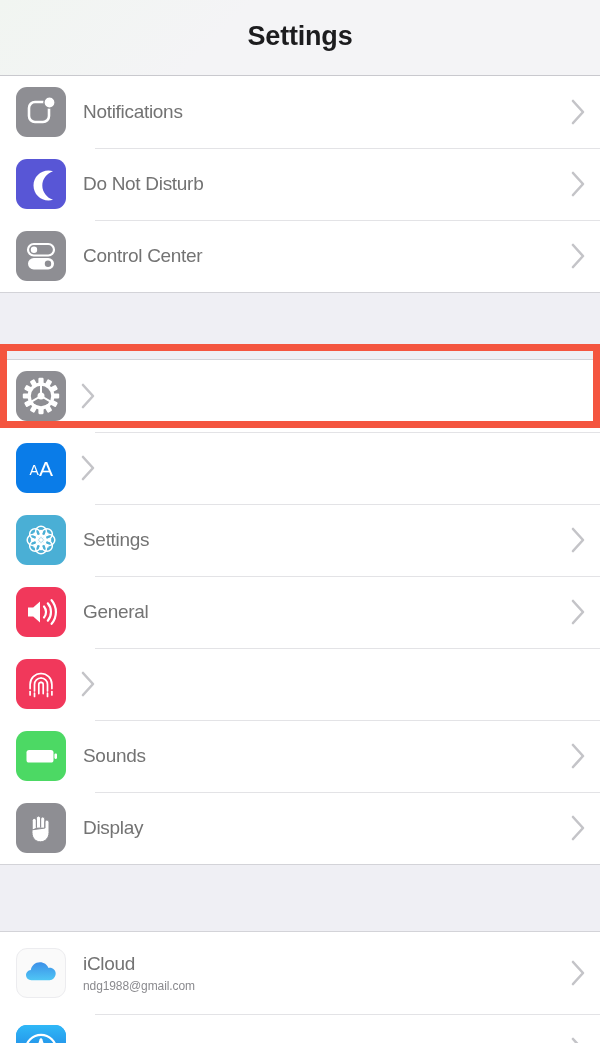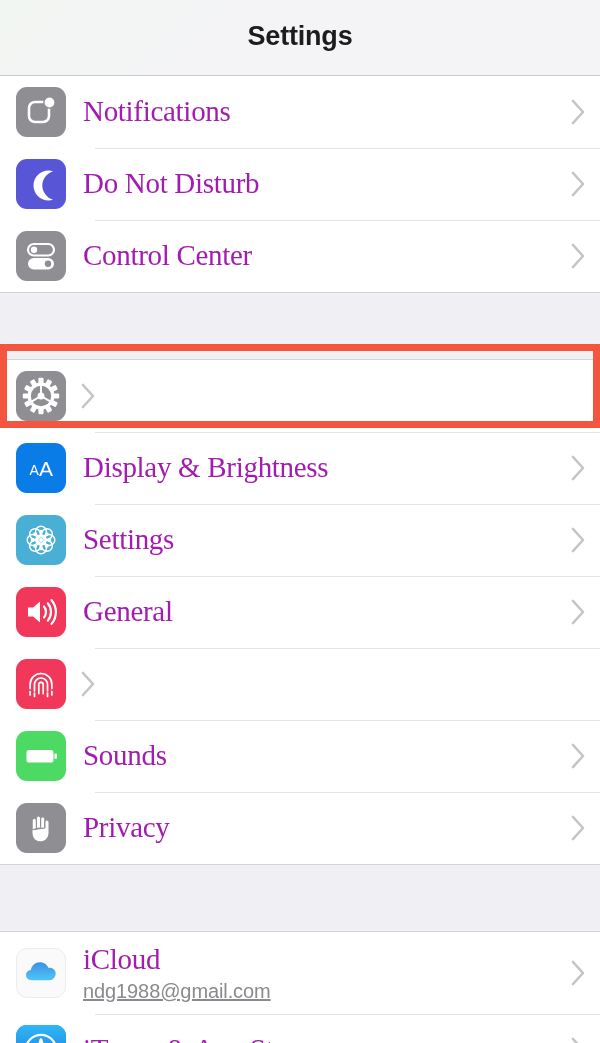--- a/index.html
+++ b/index.html
@@ -75,34 +75,32 @@
   }
   .row-label-wrap {
     flex: 1;
     margin-left: 17px;
     display: flex;
     flex-direction: column;
     justify-content: center;
     min-width: 0;
   }
   .row-label {
-    font-size: 29px;
-    color: #a21caf;
+    font-size: 19px;
+    color: #737373;
     letter-spacing: -0.3px;
     line-height: 1.15;
     white-space: nowrap;
-    font-family: Liberation Serif, serif;
   }
   .row-sub {
-    font-size: 20px;
+    font-size: 12px;
     color: #8A8A8E;
     letter-spacing: -0.1px;
     margin-top: 4px;
     white-space: nowrap;
-    text-decoration: underline;
   }
   .row.has-sub { height: 82px; }
   .chevron {
     width: 44px;
     flex: none;
     display: flex;
     align-items: center;
     justify-content: center;
     color: #C4C4C8;
   }
@@ -227,23 +225,20 @@
             </svg>
           </div>
         </div>
         <div class="row">
           <div class="icon" style="background: rgb(10, 124, 232);">
             <svg width="50" height="50" viewBox="0 0 50 50">
               <text x="13.5" y="31.5" font-family="Liberation Sans, sans-serif" font-size="14" fill="#FFFFFF">A</text>
               <text x="23" y="33" font-family="Liberation Sans, sans-serif" font-size="21" fill="#FFFFFF">A</text>
             </svg>
           </div>
-          <div class="row-label-wrap">
-            <div class="row-label">Display &amp; Brightness</div>
-          </div>
           <div class="chevron">
             <svg width="17" height="28" viewBox="0 0 17 28">
               <path d="M3 3 L13 14 L3 25" fill="none" stroke="currentColor" stroke-width="2.6" stroke-linecap="round" stroke-linejoin="round"></path>
             </svg>
           </div>
         </div>
         <div class="row">
           <div class="icon" style="background: rgb(74, 175, 213);">
             <svg width="50" height="50" viewBox="0 0 50 50">
               <circle cx="33.4" cy="25" r="5.4" fill="none" stroke="#FFFFFF" stroke-width="1.5"></circle>
@@ -332,21 +327,21 @@
             </svg>
           </div>
         </div>
         <div class="row">
           <div class="icon" style="background: rgb(142, 142, 147);">
             <svg width="50" height="50" viewBox="0 0 50 50">
               <path d="M16.2 26.8v-9.3a2.1 2.1 0 014.2 0v7.2M20.4 24.7V15.2a2.1 2.1 0 014.2 0v9.2M24.6 24.4V16.0a2.1 2.1 0 014.2 0v9.1M28.8 25.1v-6.0a2.1 2.1 0 014.2 0v10.4c0 5.2-3.6 9.3-8.5 9.3s-8.5-3.6-8.5-9.3v-2.7z" fill="#FFFFFF" stroke="#8E8E93" stroke-width="1.0" stroke-linejoin="round"></path>
             </svg>
           </div>
           <div class="row-label-wrap">
-            <div class="row-label">Privacy</div>
+            <div class="row-label">Display</div>
           </div>
           <div class="chevron">
             <svg width="17" height="28" viewBox="0 0 17 28">
               <path d="M3 3 L13 14 L3 25" fill="none" stroke="currentColor" stroke-width="2.6" stroke-linecap="round" stroke-linejoin="round"></path>
             </svg>
           </div>
         </div>
       </div>
       <div class="group-gap"></div>
       <div class="group">

